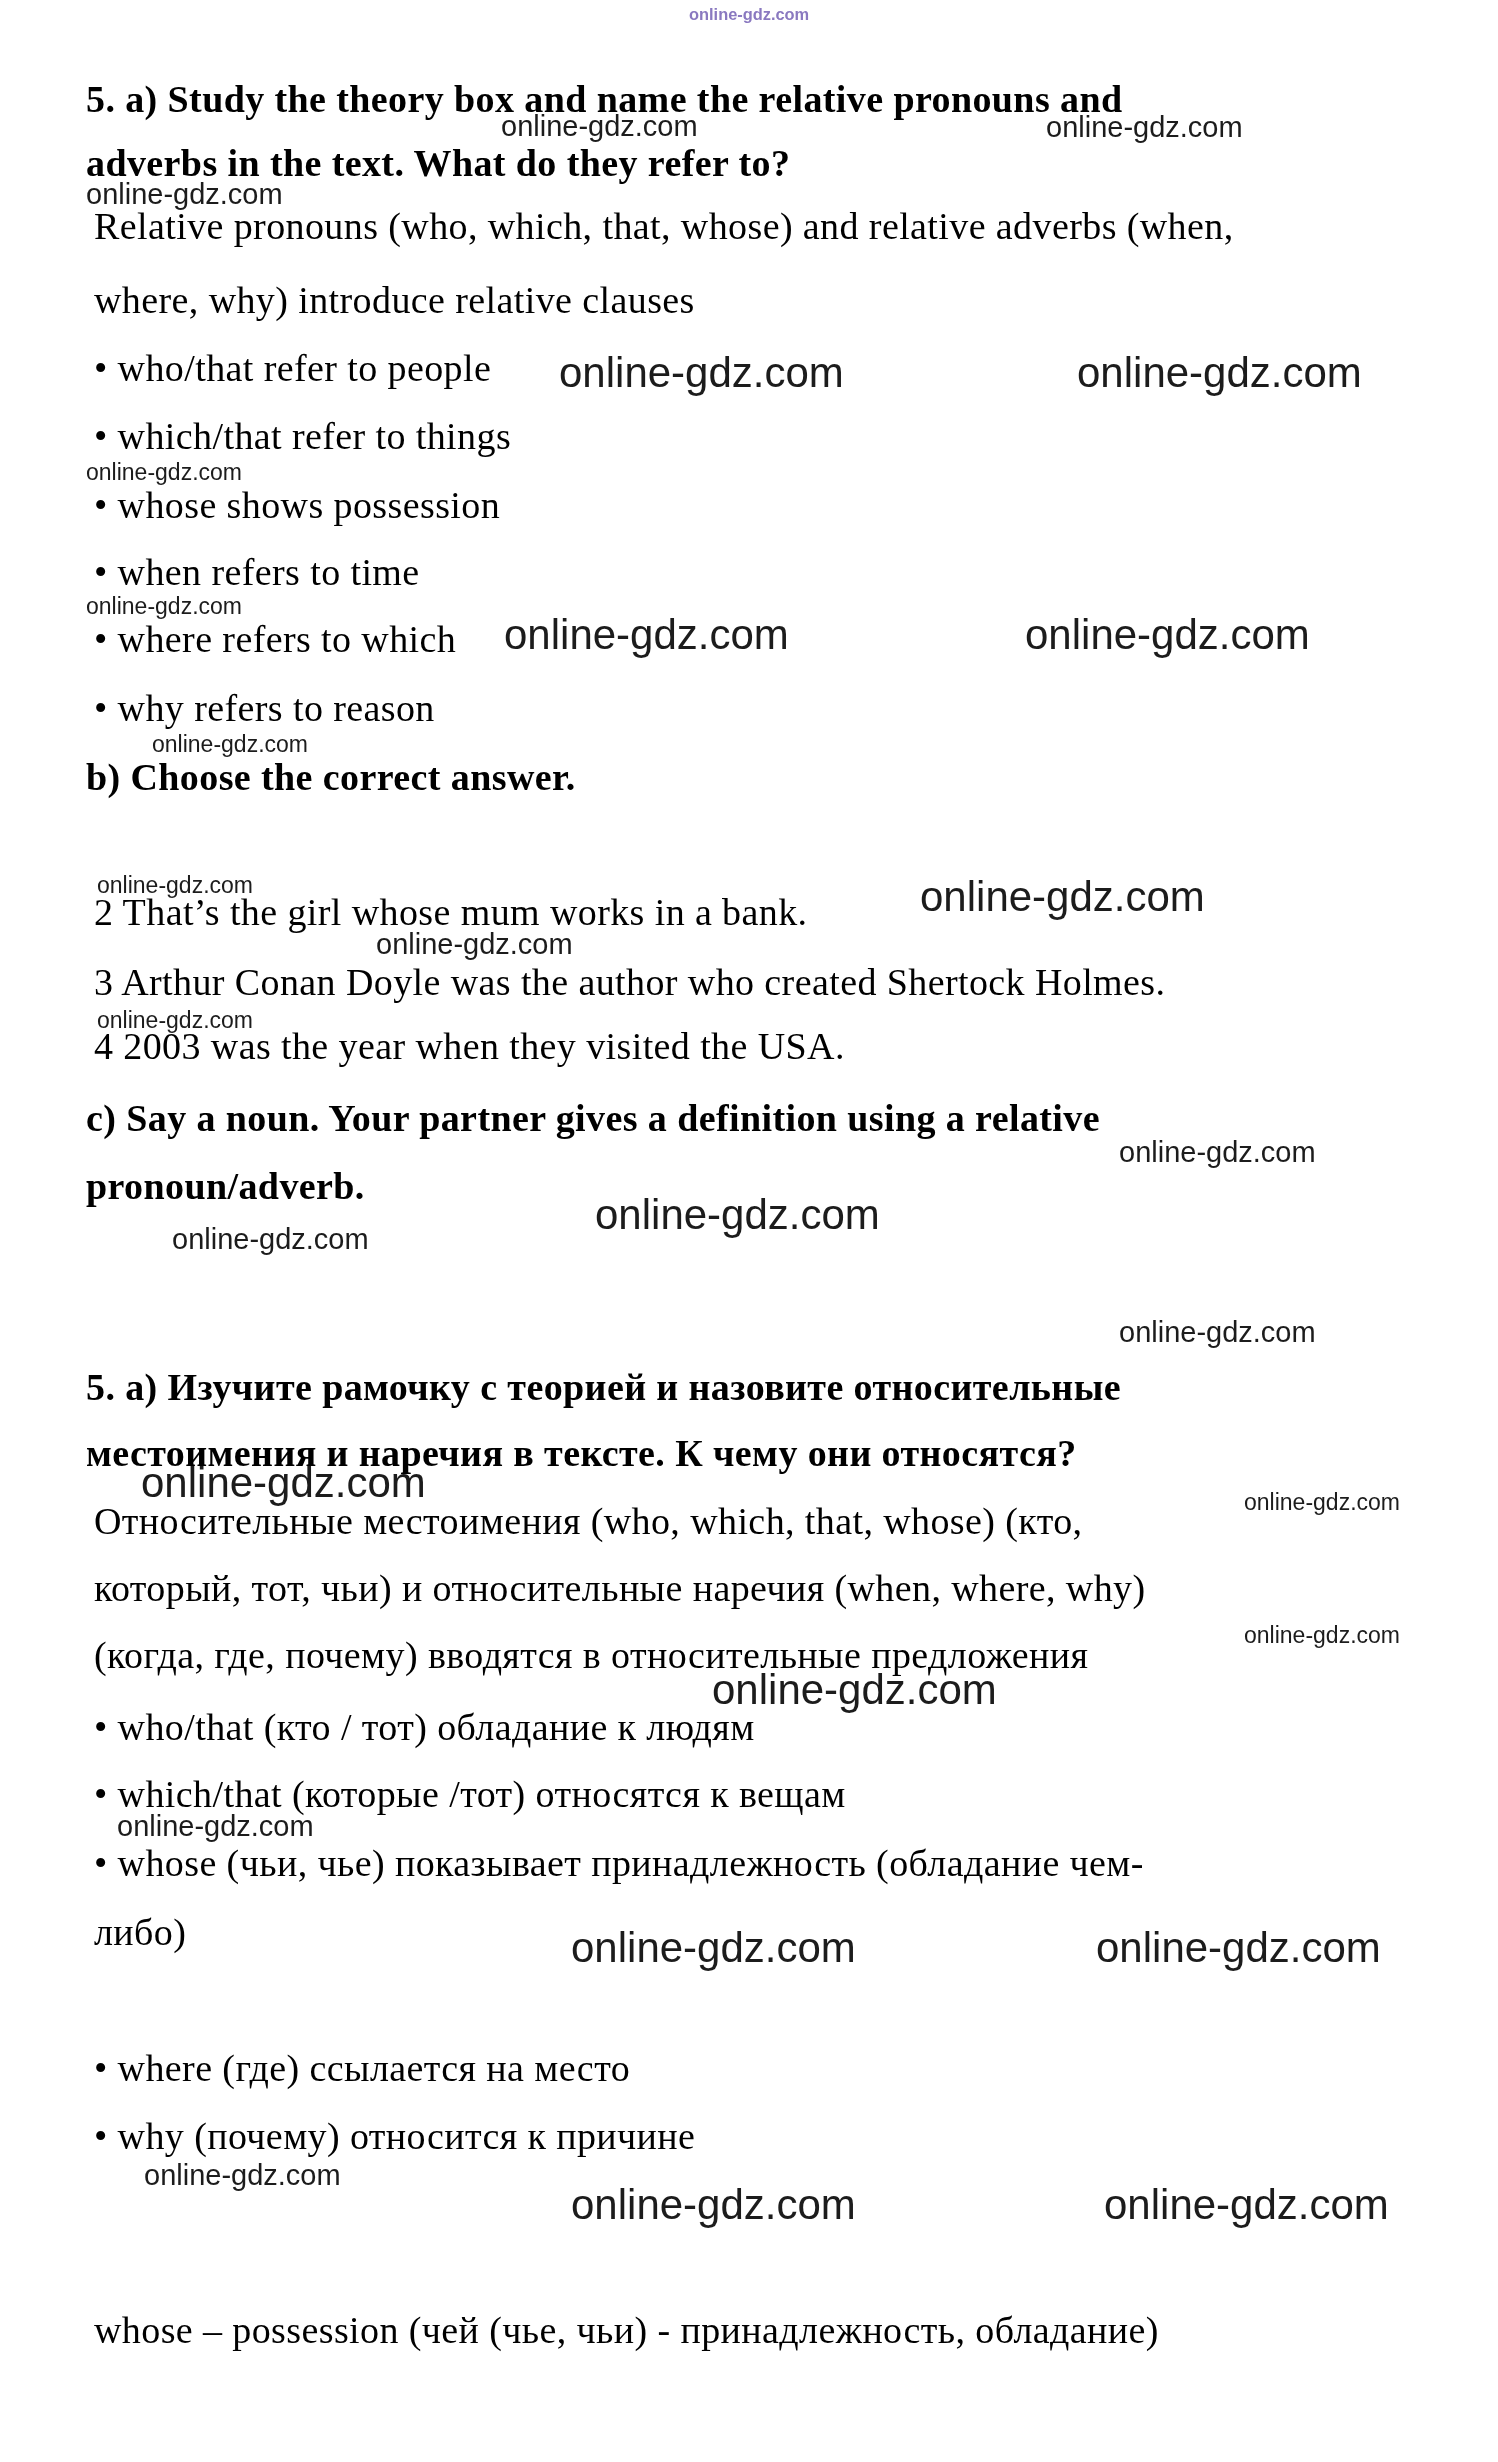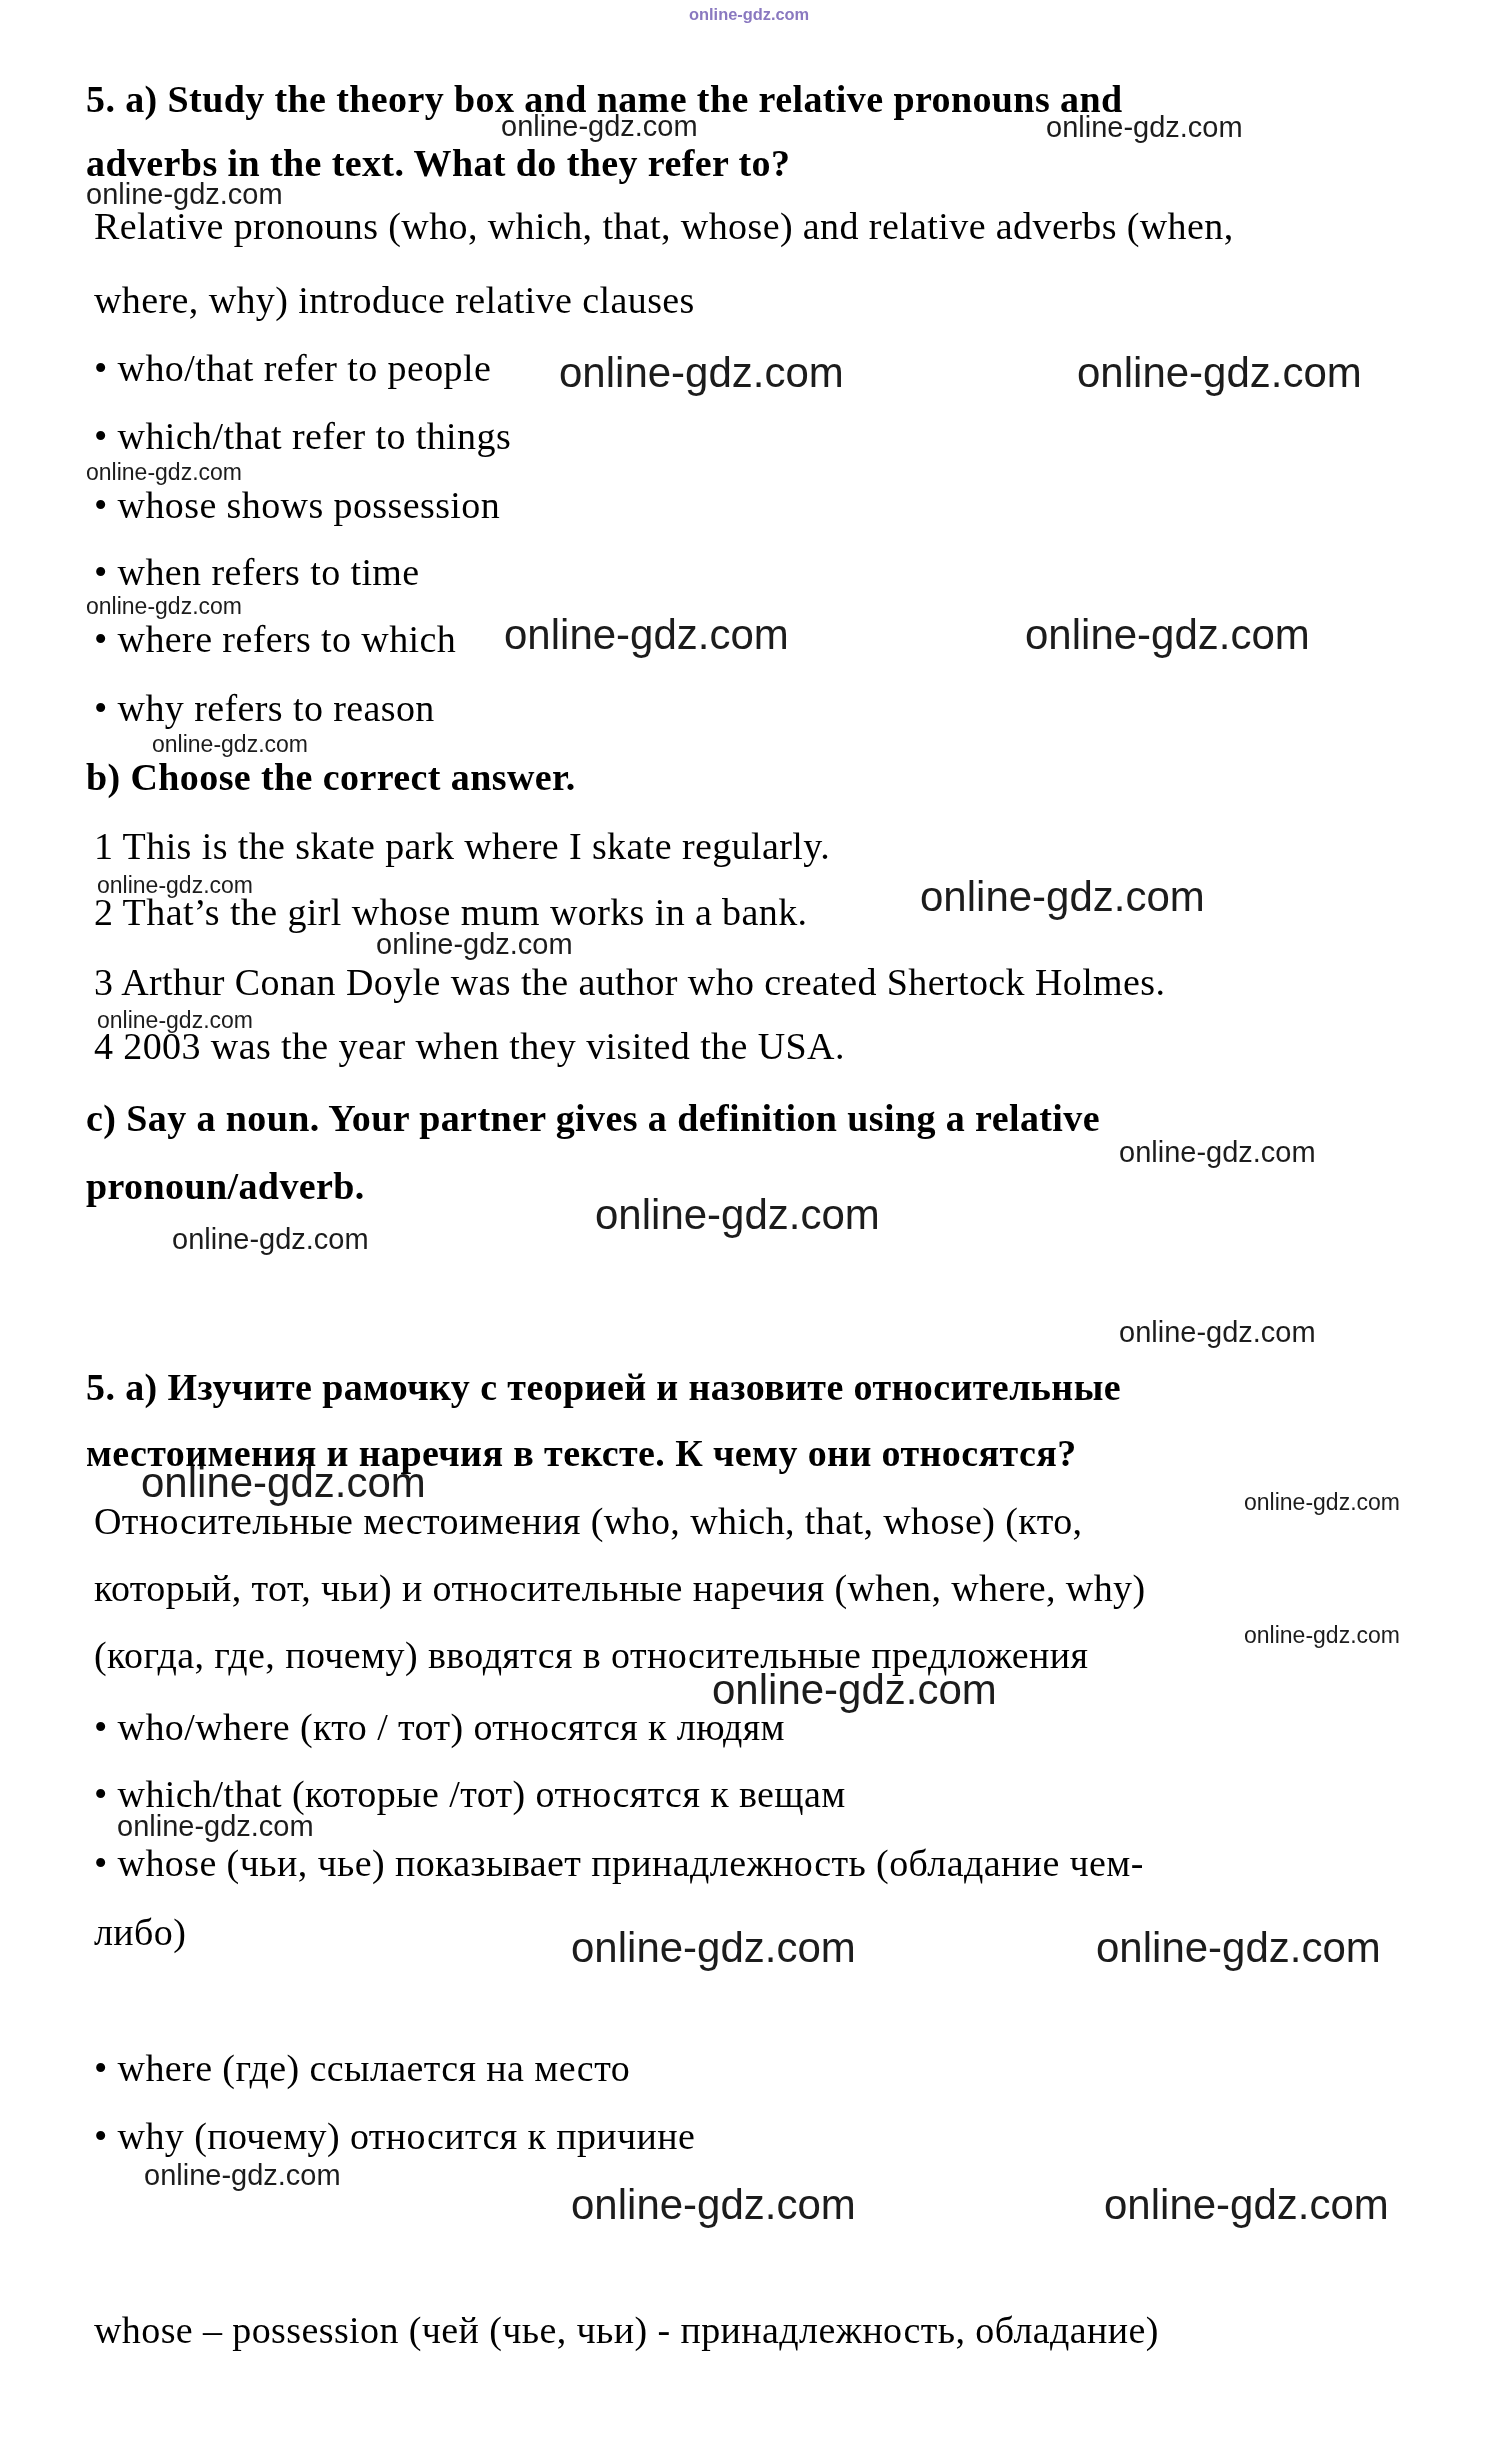--- a/index.html
+++ b/index.html
@@ -66,21 +66,20 @@
 
   <div class="line" style="top:615px">• where refers to which</div>
   <span class="wm lg" style="left:504px;  top:611px">online-gdz.com</span>
   <span class="wm lg" style="left:1025px; top:611px">online-gdz.com</span>
 
   <div class="line" style="top:684px">• why refers to reason</div>
   <span class="wm sm" style="left:152px;  top:731px">online-gdz.com</span>
 
   <div class="line bold" style="top:753px">b) Choose the correct answer.</div>
 
-  <div class="line" style="top:822px">1 This is the skate park where I skate regularly.</div>
   <span class="wm sm" style="left:97px;  top:872px">online-gdz.com</span>
 
   <div class="line" style="top:888px">2 That’s the girl whose mum works in a bank.</div>
   <span class="wm lg" style="left:920px; top:873px">online-gdz.com</span>
   <span class="wm md" style="left:376px;  top:928px">online-gdz.com</span>
 
   <div class="line" style="top:958px">3 Arthur Conan Doyle was the author who created Shertock Holmes.</div>
   <span class="wm sm" style="left:97px;  top:1007px">online-gdz.com</span>
 
   <div class="line" style="top:1022px">4 2003 was the year when they visited the USA.</div>
@@ -97,21 +96,21 @@
   <div class="line bold" style="top:1429px">местоимения и наречия в тексте. К чему они относятся?</div>
   <span class="wm lg" style="left:141px;  top:1459px">online-gdz.com</span>
   <span class="wm sm" style="left:1244px; top:1489px">online-gdz.com</span>
 
   <div class="line" style="top:1497px">Относительные местоимения (who, which, that, whose) (кто,</div>
   <div class="line" style="top:1564px">который, тот, чьи) и относительные наречия (when, where, why)</div>
   <span class="wm sm" style="left:1244px; top:1622px">online-gdz.com</span>
   <div class="line" style="top:1631px">(когда, где, почему) вводятся в относительные предложения</div>
   <span class="wm lg" style="left:712px;  top:1666px">online-gdz.com</span>
 
-  <div class="line" style="top:1703px">• who/where (кто / тот) относятся к людям</div>
+  <div class="line" style="top:1703px">• who/that (кто / тот) обладание к людям</div>
   <div class="line" style="top:1770px">• which/that (которые /тот) относятся к вещам</div>
   <span class="wm md" style="left:117px;  top:1810px">online-gdz.com</span>
 
   <div class="line" style="top:1839px">• whose (чьи, чье) показывает принадлежность (обладание чем-</div>
   <div class="line" style="top:1908px">либо)</div>
   <span class="wm lg" style="left:571px;  top:1924px">online-gdz.com</span>
   <span class="wm lg" style="left:1096px; top:1924px">online-gdz.com</span>
 
   <div class="line" style="top:2044px">• where (где) ссылается на место</div>
   <div class="line" style="top:2112px">• why (почему) относится к причине</div>

